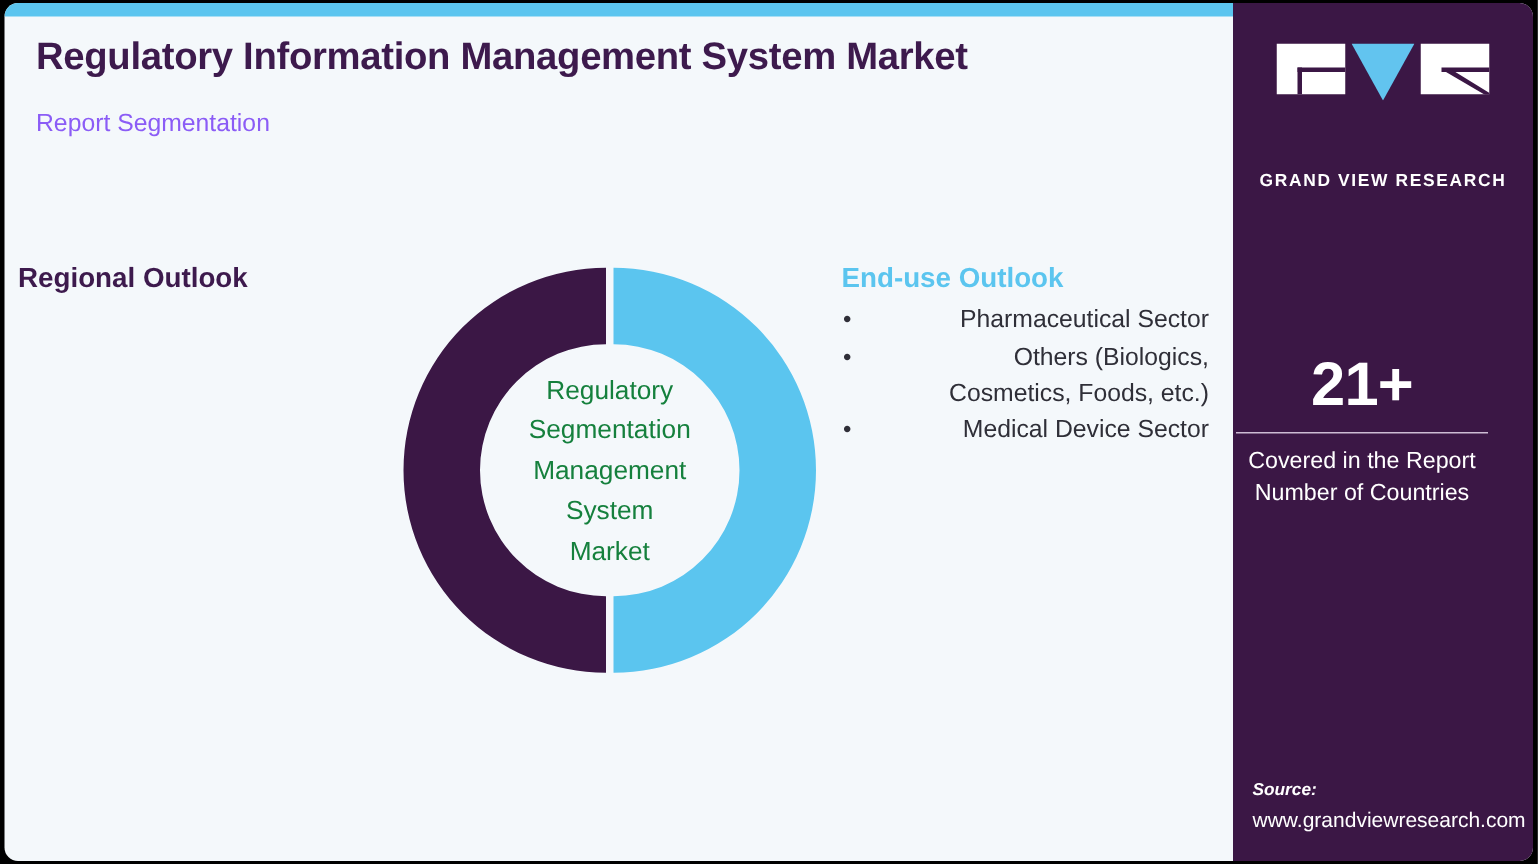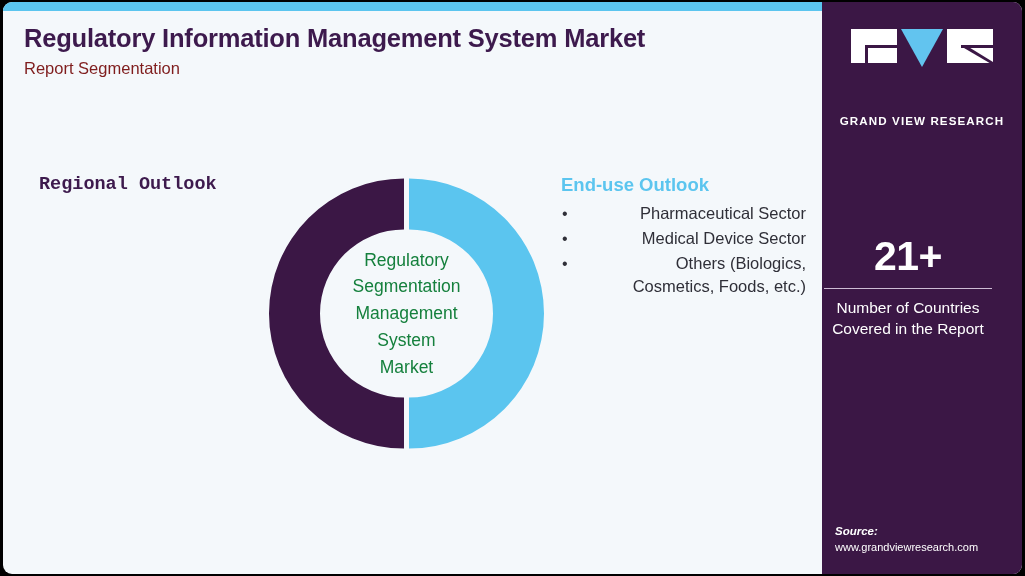--- a/index.html
+++ b/index.html
@@ -54,22 +54,22 @@
     font-size: 25.5px;
     font-weight: bold;
     color: #3d1a4d;
     letter-spacing: -0.2px;
     line-height: 1.15;
     margin: 0;
     white-space: nowrap;
   }
   .subtitle {
     font-size: 16.5px;
-    color: #7f1d1d;
-    margin: 6px 0 0 0;
+    color: #8b5cf6;
+    margin: 20px 0 0 0;
     line-height: 1.2;
   }
 
   
   .col-heading {
     font-size: 18.5px;
     font-weight: bold;
     margin: 0 0 6px 0;
     line-height: 1.2;
   }
@@ -96,24 +96,23 @@
     top: 0;
     font-size: 16px;
     color: #2f2f38;
   }
   ul.outlook-list li .wrap2 {
     display: block;
   }
 
   .regional-block {
     position: absolute;
-    left: 36px;
+    left: 9px;
     top: 172px;
     width: 230px;
-    font-family: Liberation Mono, monospace;
   }
   .enduse-block {
     position: absolute;
     left: 558px;
     top: 172px;
     width: 245px;
   }
   .enduse-block ul.outlook-list li { padding-left: 14px; text-align: right; }
   .enduse-block ul.outlook-list li::before { left: 1px; }
 
@@ -220,21 +219,21 @@
     width: 186px;
   }
   .source-title {
     font-size: 11.5px;
     font-weight: bold;
     color: #ffffff;
     line-height: 1.45;
     font-style: italic;
   }
   .source-url {
-    font-size: 11px;
+    font-size: 14px;
     color: #ffffff;
     line-height: 1.45;
     white-space: nowrap;
   }
 </style>
 </head>
 <body>
 
 <div class="poster">
   <div class="panel">
@@ -274,25 +273,25 @@
       </div>
     </div>
 
     <div class="enduse-block">
       <div class="col-heading blue">End-use Outlook</div>
       <ul class="outlook-list">
         <li>
           <span>Pharmaceutical Sector</span>
         </li>
         <li>
-          <span>Medical Device Sector</span>
+          <span>Others (Biologics,</span>
+          <span class="wrap2">Cosmetics, Foods, etc.)</span>
         </li>
         <li>
-          <span>Others (Biologics,</span>
-          <span class="wrap2">Cosmetics, Foods, etc.)</span>
+          <span>Medical Device Sector</span>
         </li>
       </ul>
     </div>
 
     <div class="sidebar">
 
       <div class="logo">
         <div class="logo-marks">
           <svg width="46" height="34" viewBox="0 0 46 34">
             <rect x="0" y="0" width="46" height="34" fill="#ffffff"></rect>
@@ -308,22 +307,22 @@
             <polygon points="20,17 46,33 46,36 17,19" fill="#3b1745"></polygon>
           </svg>
         </div>
         <div class="logo-word">GRAND VIEW RESEARCH</div>
       </div>
 
       <div class="stat-block">
         <div class="stat-number">21+</div>
         <div class="stat-rule"></div>
         <div class="stat-label">
+          <span>Covered in the Report</span>
           <span>Number of Countries</span>
-          <span>Covered in the Report</span>
         </div>
       </div>
 
       <div class="source-block">
         <div class="source-title">Source:</div>
         <div class="source-url">www.grandviewresearch.com</div>
       </div>
 
     </div>
 

